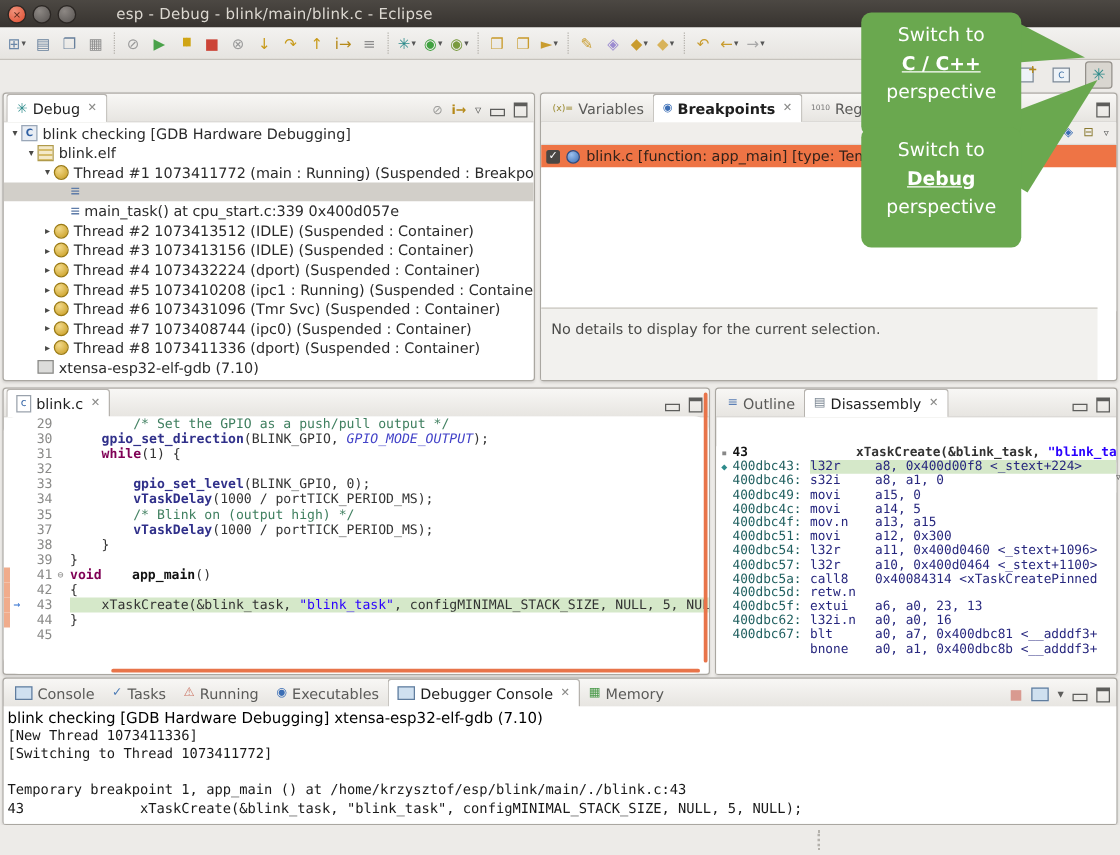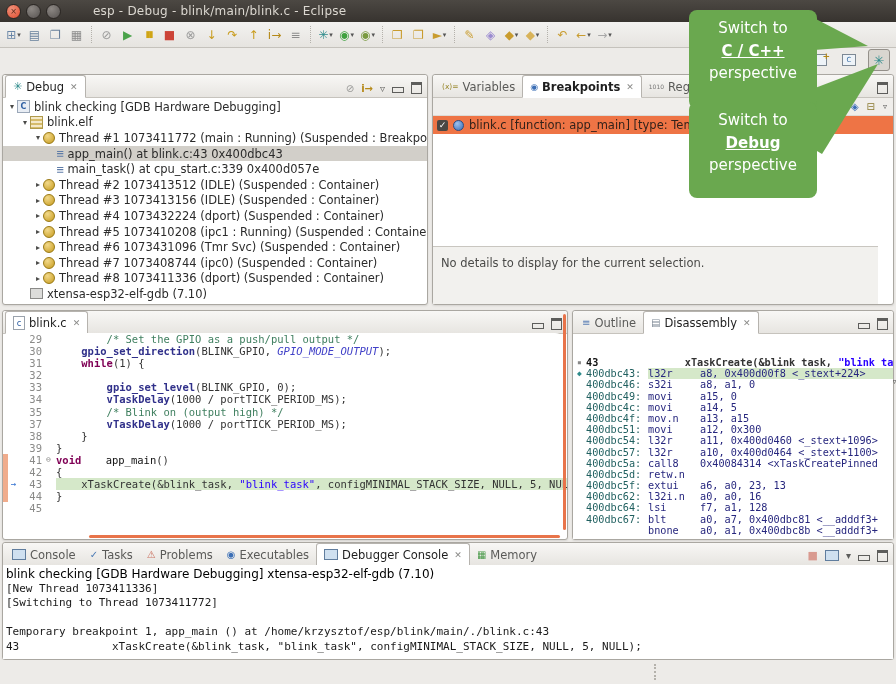--- a/index.html
+++ b/index.html
@@ -81,21 +81,21 @@
   .cl .mk{width:11px;flex:none;font-size:9px;color:#2f6fd0;text-align:center;}
   .cl .lnum{width:23px;flex:none;text-align:right;color:#8a8a88;padding-right:4px;}
   .cl .fold{width:10px;flex:none;color:#8a8a88;font-size:8px;}
   .cl .code{flex:none;}
   .cl.hl .code{background:#d5e8c9;}
   .cl.hl .fill{flex:1;background:#dce9f5;}
   .tk-cm{color:#3f7f5f;}
   .tk-kw{color:#7f0055;font-weight:bold;}
   .tk-str{color:#2a00ff;}
   .tk-fn{color:#30308a;font-weight:bold;}
-  .tk-fnb{color:#111;font-weight:normal;padding-left:18px;}
+  .tk-fnb{color:#111;font-weight:bold;padding-left:18px;}
   .tk-it{color:#4242c8;font-style:italic;}
   .tk-pl{color:#333;}
   .sb-v{position:absolute;right:1px;top:3px;bottom:9px;width:3px;background:#e8744a;border-radius:2px;}
   .sb-h{position:absolute;left:86px;right:7px;bottom:1px;height:3px;background:#e8744a;border-radius:2px;}
 
   
   .dz-tool{height:23px;background:#f0eeeb;border-bottom:1px solid #d8d6d1;display:flex;align-items:center;gap:19px;padding:0 4px;margin-top:36px;}
   .dz-loc{width:92px;height:15px;font-size:10.5px;border:1px solid #a8a5a0;background:#fff;padding:0 3px;color:#555;}
   .dz-combo{width:14px;height:17px;border:1px solid #a8a5a0;background:linear-gradient(#f4f3f1,#dddbd6);
     font-size:7px;color:#555;display:flex;align-items:center;justify-content:center;margin-left:-1px;}
@@ -284,21 +284,20 @@
           <span class="tlabel">blink.elf</span>
         </div>
         <div class="trow" style="padding-left: 30px;">
           <span class="tarrow">▾</span>
           <span class="ti ti-thread"></span>
           <span class="tlabel">Thread #1 1073411772 (main : Running) (Suspended : Breakpoint)</span>
         </div>
         <div class="trow sel" style="padding-left: 43px;">
           <span class="tarrow"></span>
           <span class="ti ti-frame">≡</span>
-          <span class="tlabel">app_main() at blink.c:43 0x400dbc43</span>
         </div>
         <div class="trow" style="padding-left: 43px;">
           <span class="tarrow"></span>
           <span class="ti ti-frame">≡</span>
           <span class="tlabel">main_task() at cpu_start.c:339 0x400d057e</span>
         </div>
         <div class="trow" style="padding-left: 30px;">
           <span class="tarrow">▸</span>
           <span class="ti ti-thread"></span>
           <span class="tlabel">Thread #2 1073413512 (IDLE) (Suspended : Container)</span>
@@ -446,39 +445,38 @@
         <div class="dr"><span class="dgut"></span><span class="daddr">400dbc49:</span><span class="dmn">movi</span><span class="dops">a15, 0</span></div>
         <div class="dr"><span class="dgut"></span><span class="daddr">400dbc4c:</span><span class="dmn">movi</span><span class="dops">a14, 5</span></div>
         <div class="dr"><span class="dgut"></span><span class="daddr">400dbc4f:</span><span class="dmn">mov.n</span><span class="dops">a13, a15</span></div>
         <div class="dr"><span class="dgut"></span><span class="daddr">400dbc51:</span><span class="dmn">movi</span><span class="dops">a12, 0x300</span></div>
         <div class="dr"><span class="dgut"></span><span class="daddr">400dbc54:</span><span class="dmn">l32r</span><span class="dops">a11, 0x400d0460 &lt;_stext+1096&gt;</span></div>
         <div class="dr"><span class="dgut"></span><span class="daddr">400dbc57:</span><span class="dmn">l32r</span><span class="dops">a10, 0x400d0464 &lt;_stext+1100&gt;</span></div>
         <div class="dr"><span class="dgut"></span><span class="daddr">400dbc5a:</span><span class="dmn">call8</span><span class="dops">0x40084314 &lt;xTaskCreatePinned</span></div>
         <div class="dr"><span class="dgut"></span><span class="daddr">400dbc5d:</span><span class="dmn">retw.n</span><span class="dops"></span></div>
         <div class="dr"><span class="dgut"></span><span class="daddr">400dbc5f:</span><span class="dmn">extui</span><span class="dops">a6, a0, 23, 13</span></div>
         <div class="dr"><span class="dgut"></span><span class="daddr">400dbc62:</span><span class="dmn">l32i.n</span><span class="dops">a0, a0, 16</span></div>
-        <div class="dr"><span class="dgut"></span><span class="daddr">400dbc64:</span><span class="dmn">lsi</span><span class="dops">f7, a1, 128</span></div>
         <div class="dr"><span class="dgut"></span><span class="daddr">400dbc67:</span><span class="dmn">blt</span><span class="dops">a0, a7, 0x400dbc81 &lt;__adddf3+</span></div>
         <div class="dr"><span class="dgut"></span><span class="daddr"></span><span class="dmn">bnone</span><span class="dops">a0, a1, 0x400dbc8b &lt;__adddf3+</span></div>
       </div>
   </div>
 
   <div class="view" style="left:2px;top:542px;width:892px;height:118px;">
     <div class="vhead">
       <div class="tab">
         <span class="tabicon mon"></span>
         <span>Console</span>
       </div>
       <div class="tab">
         <span class="tabicon" style="color:#4a7ab5;font-size:10px;">✓</span>
         <span>Tasks</span>
       </div>
       <div class="tab">
         <span class="tabicon" style="color:#cc7766;font-size:10px;">⚠</span>
-        <span>Problems</span>
+        <span>Running</span>
       </div>
       <div class="tab">
         <span class="tabicon" style="color:#3b6eb5;font-size:10px;">◉</span>
         <span>Executables</span>
       </div>
       <div class="tab active">
         <span class="tabicon mon"></span>
         <span>Debugger Console</span>
         <span class="xclose">✕</span>
       </div>

